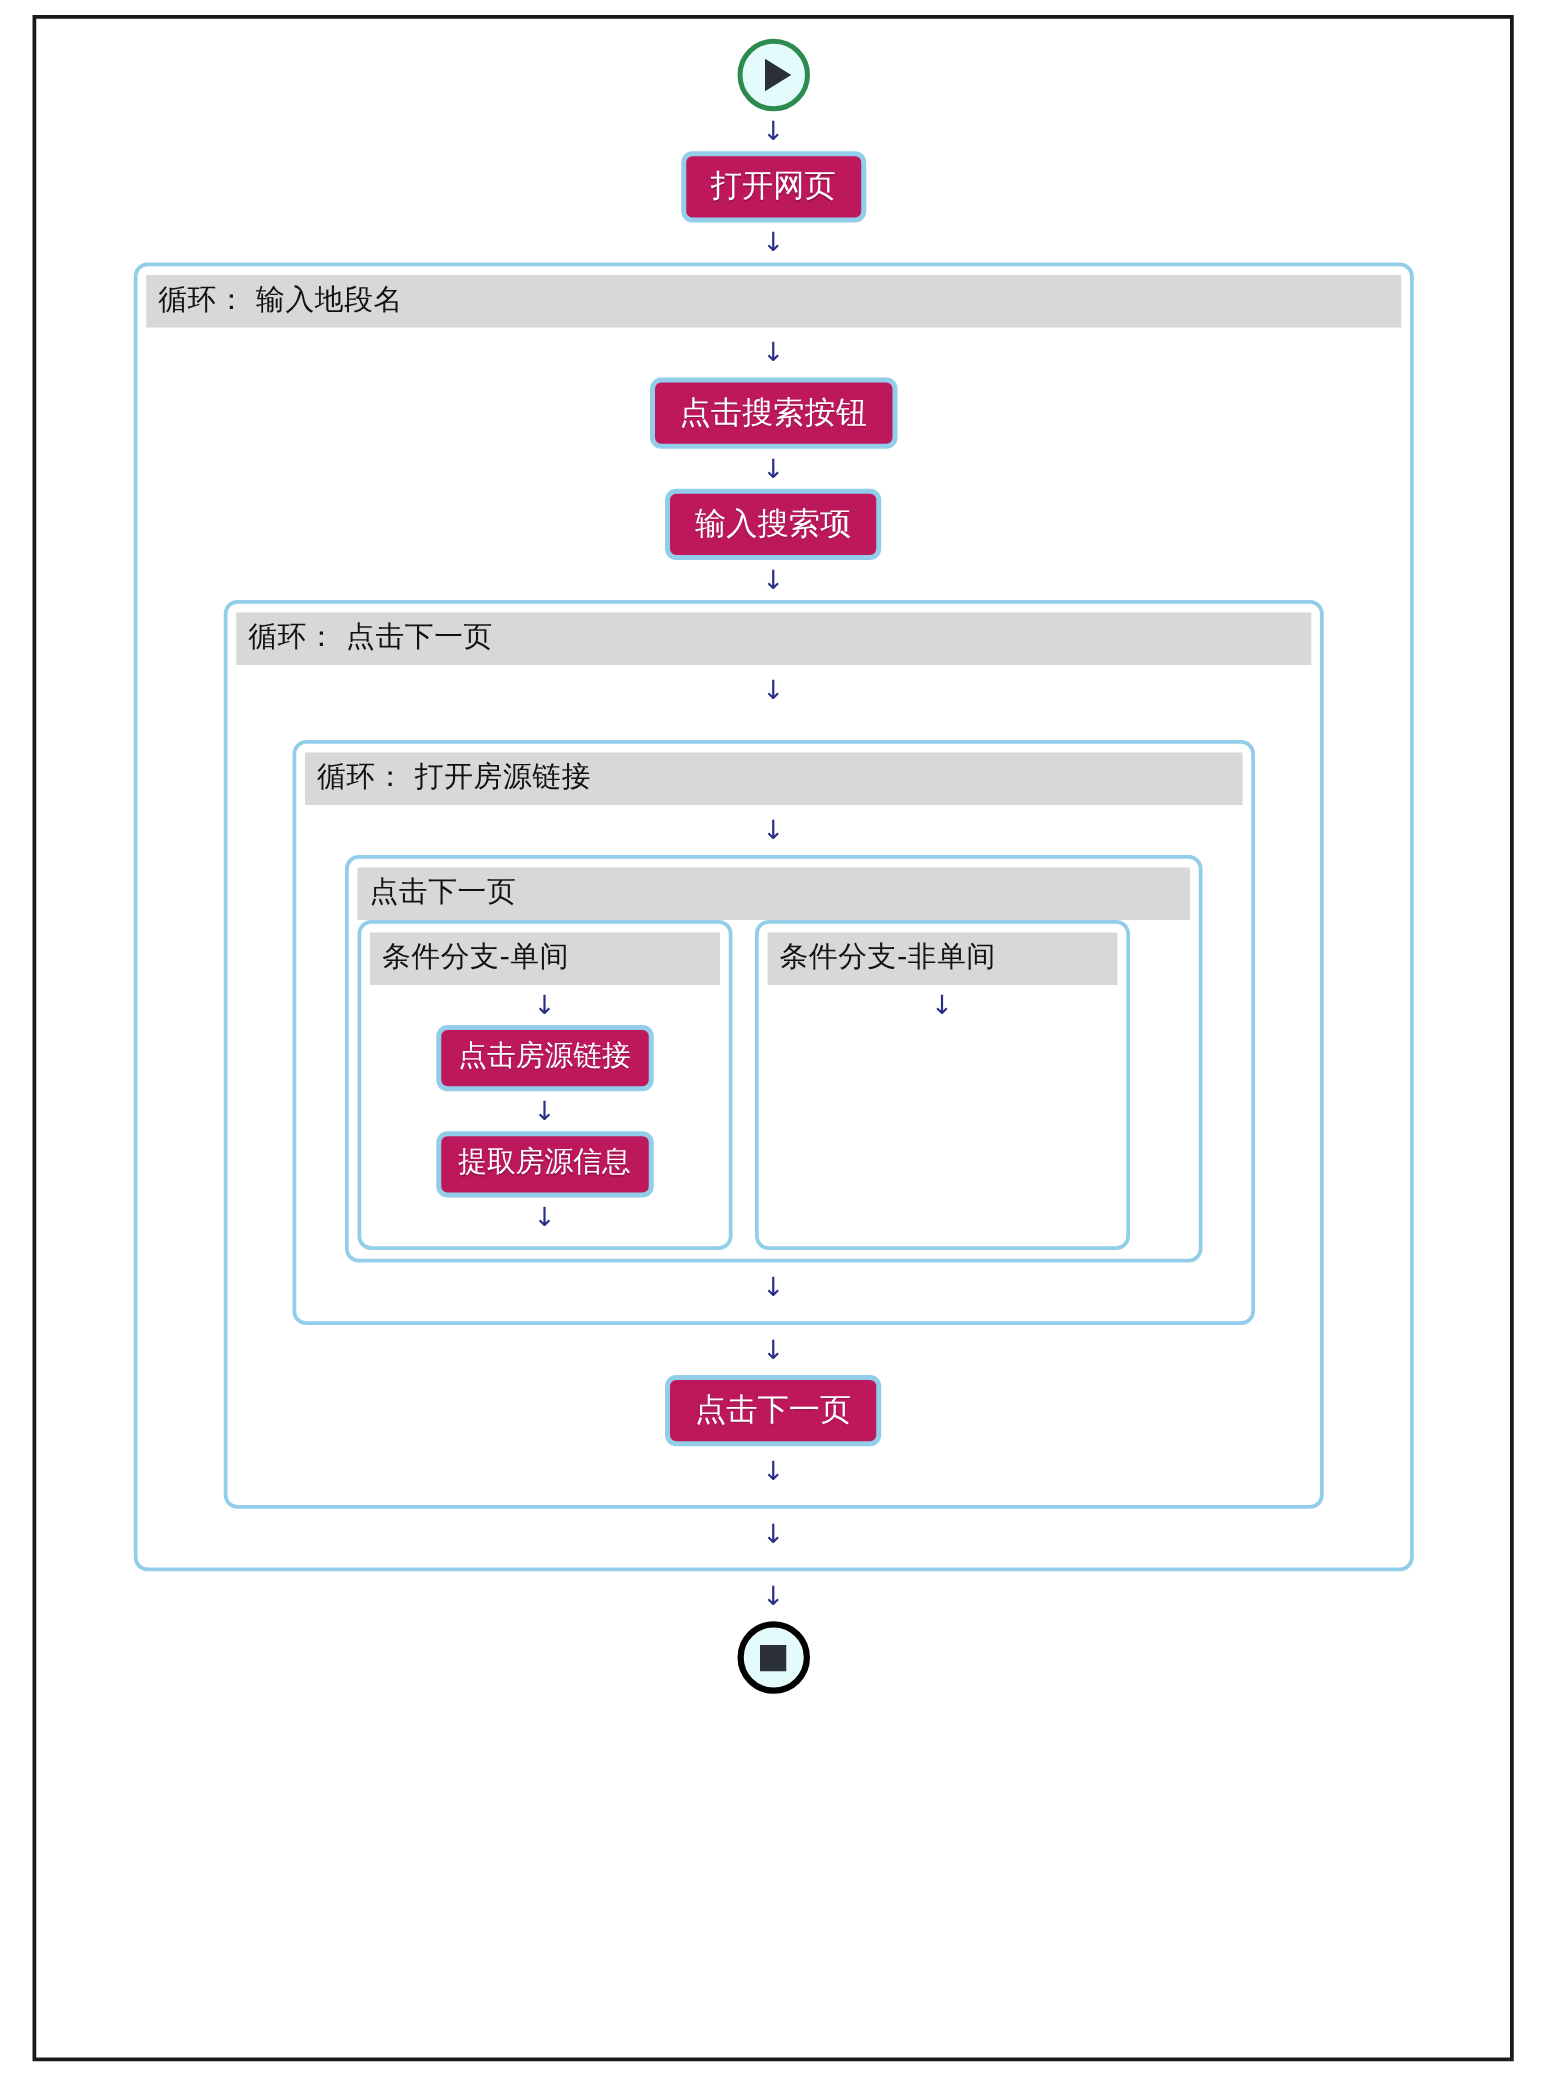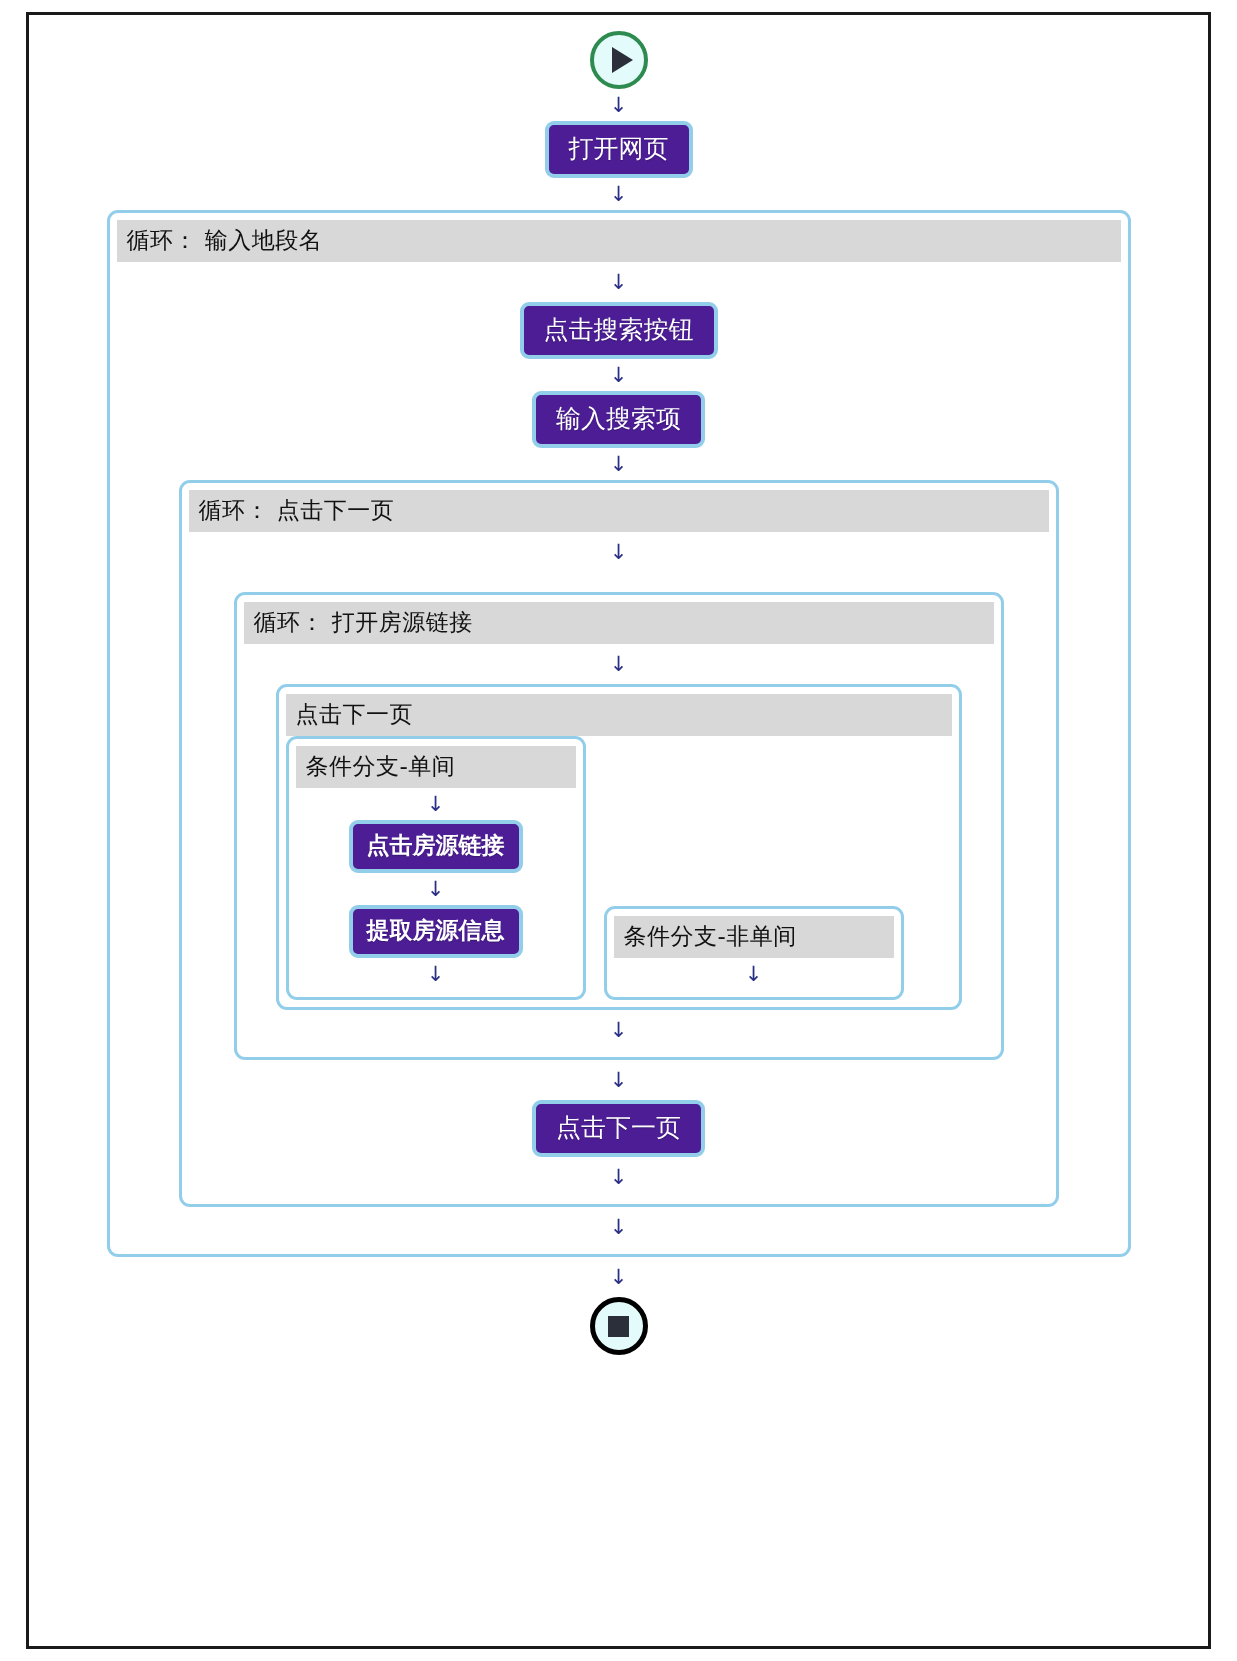--- a/index.html
+++ b/index.html
@@ -101,45 +101,43 @@
   }
 
   
   .loop-1       { width: 1024px; }
   .loop-2       { width: 880px; }
   .loop-3       { width: 770px; margin-top: 20px; }
   .cond-block   { width: 686px; }
   .branch-row {
     display: flex;
     flex-direction: row;
-    align-items: flex-end;
     justify-content: flex-start;
     width: 100%;
   }
   .branch-1 { width: 300px; margin-right: 18px; }
   .branch-2 { width: 300px; }
 
   
   .step {
-    background: #4c1d95;
+    background: #be185d;
     border: 4px solid #92cde9;
     border-radius: 9px;
     color: #ffffff;
     font-size: 25px;
     line-height: 1;
     padding: 11px 20px 13px 20px;
     white-space: nowrap;
     text-align: center;
     text-shadow: 0 1px 1px rgba(0,0,0,0.25);
     flex: 0 0 auto;
   }
   .step.small {
     font-size: 23px;
     padding: 10px 14px 12px 14px;
-    font-weight: bold;
   }
 </style>
 </head>
 <body>
 
 <div id="canvas">
   <div class="page-frame">
     <div class="flow-root">
 
       <div class="terminator start">

